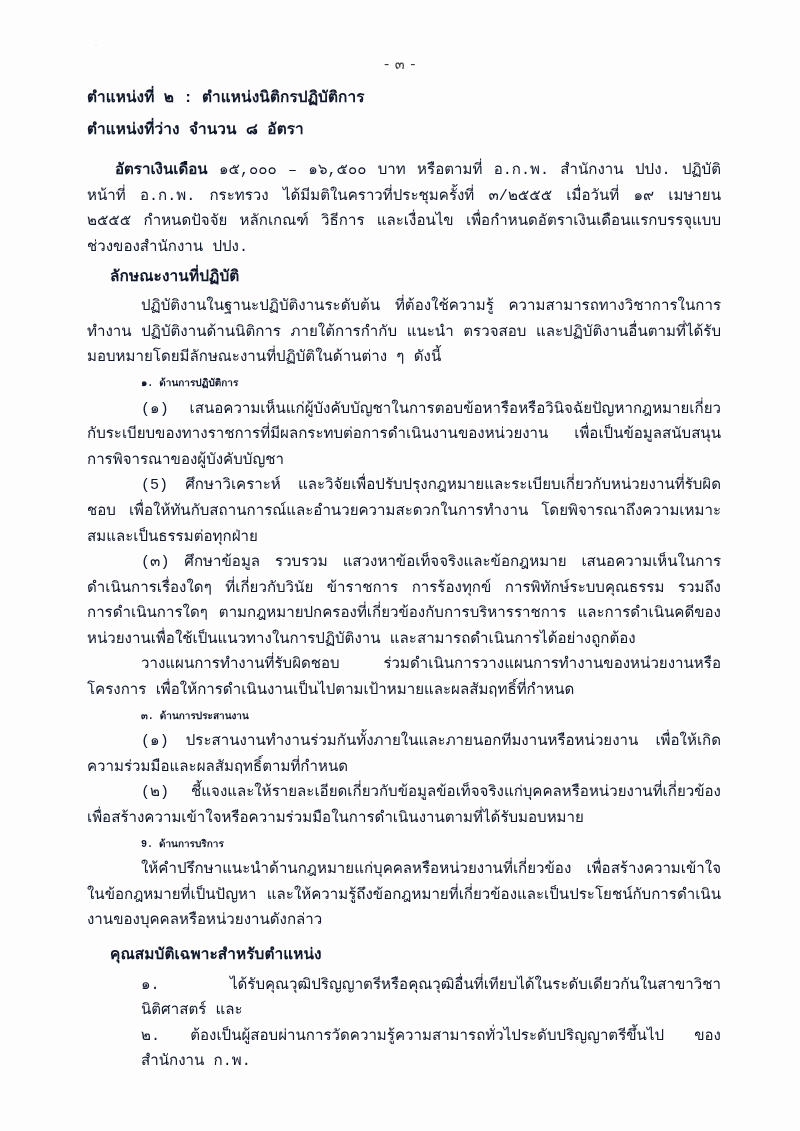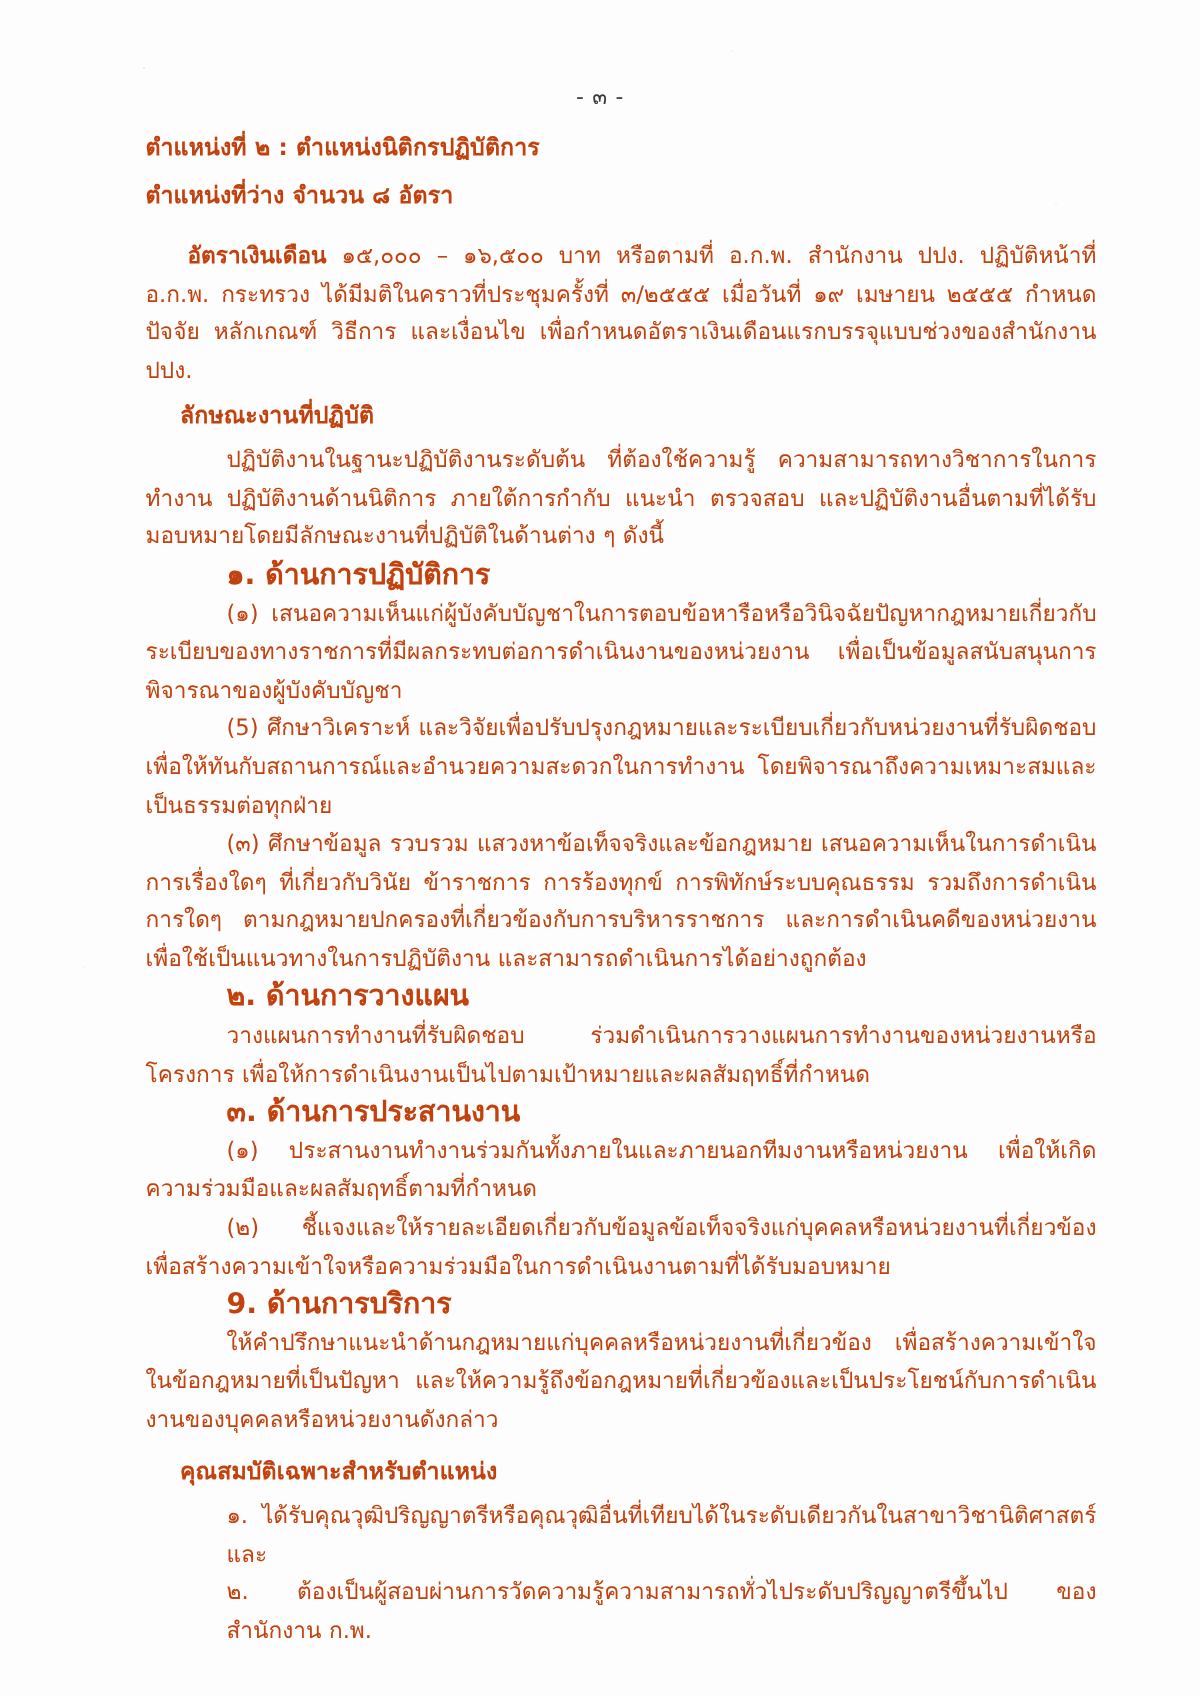--- a/index.html
+++ b/index.html
@@ -41,25 +41,26 @@
     left: 0;
     width: 800px;
     text-align: center;
     font-size: 14.5px;
     color: #3a3a3a;
     letter-spacing: 0.5px;
   }
   .doc-body {
     position: absolute;
     top: 86px;
-    left: 97px;
+    left: 87px;
     width: 634px;
-    color: #c2410c;
+    color: #0f172a;
     font-size: 15.1px;
     line-height: 25.6px;
+    font-family: Liberation Mono, monospace;
   }
   .h-bold {
     font-weight: bold;
     font-size: 15.4px;
     margin: 0 0 6px 0;
     letter-spacing: 0.1px;
   }
   .h-bold.tight { margin-bottom: 4px; margin-left: 23px; }
   .spacer-sm { height: 9px; }
   .spacer-xs { height: 4px; }
@@ -74,21 +75,21 @@
   .indent {
     text-indent: 54px;
   }
   .indent-sub {
     text-indent: 54px;
   }
   .sect-head {
     font-weight: bold;
     margin: 0;
     padding-left: 54px;
-    font-size: 19px;
+    font-size: 10px;
   }
   .qual-item {
     margin: 0;
     padding-left: 54px;
   }
   
   .doc-body { text-rendering: optimizeLegibility; }
 </style>
 </head>
 <body>
@@ -112,21 +113,20 @@
 
     <div class="h-bold tight">ลักษณะงานที่ปฏิบัติ</div>
 
     <p class="para indent">ปฏิบัติงานในฐานะปฏิบัติงานระดับต้น ที่ต้องใช้ความรู้ ความสามารถทางวิชาการในการทำงาน ปฏิบัติงานด้านนิติการ ภายใต้การกำกับ แนะนำ ตรวจสอบ และปฏิบัติงานอื่นตามที่ได้รับมอบหมายโดยมีลักษณะงานที่ปฏิบัติในด้านต่าง ๆ ดังนี้</p>
 
     <div class="sect-head">๑. ด้านการปฏิบัติการ</div>
     <p class="para indent-sub">(๑) เสนอความเห็นแก่ผู้บังคับบัญชาในการตอบข้อหารือหรือวินิจฉัยปัญหากฎหมายเกี่ยวกับระเบียบของทางราชการที่มีผลกระทบต่อการดำเนินงานของหน่วยงาน เพื่อเป็นข้อมูลสนับสนุนการพิจารณาของผู้บังคับบัญชา</p>
     <p class="para indent-sub">(5) ศึกษาวิเคราะห์ และวิจัยเพื่อปรับปรุงกฎหมายและระเบียบเกี่ยวกับหน่วยงานที่รับผิดชอบ เพื่อให้ทันกับสถานการณ์และอำนวยความสะดวกในการทำงาน โดยพิจารณาถึงความเหมาะสมและเป็นธรรมต่อทุกฝ่าย</p>
     <p class="para indent-sub">(๓) ศึกษาข้อมูล รวบรวม แสวงหาข้อเท็จจริงและข้อกฎหมาย เสนอความเห็นในการดำเนินการเรื่องใดๆ ที่เกี่ยวกับวินัย ข้าราชการ การร้องทุกข์ การพิทักษ์ระบบคุณธรรม รวมถึงการดำเนินการใดๆ ตามกฎหมายปกครองที่เกี่ยวข้องกับการบริหารราชการ และการดำเนินคดีของหน่วยงานเพื่อใช้เป็นแนวทางในการปฏิบัติงาน และสามารถดำเนินการได้อย่างถูกต้อง</p>
 
-    <div class="sect-head">๒. ด้านการวางแผน</div>
     <p class="para indent-sub">วางแผนการทำงานที่รับผิดชอบ ร่วมดำเนินการวางแผนการทำงานของหน่วยงานหรือโครงการ เพื่อให้การดำเนินงานเป็นไปตามเป้าหมายและผลสัมฤทธิ์ที่กำหนด</p>
 
     <div class="sect-head">๓. ด้านการประสานงาน</div>
     <p class="para indent-sub">(๑) ประสานงานทำงานร่วมกันทั้งภายในและภายนอกทีมงานหรือหน่วยงาน เพื่อให้เกิดความร่วมมือและผลสัมฤทธิ์ตามที่กำหนด</p>
     <p class="para indent-sub">(๒) ชี้แจงและให้รายละเอียดเกี่ยวกับข้อมูลข้อเท็จจริงแก่บุคคลหรือหน่วยงานที่เกี่ยวข้อง เพื่อสร้างความเข้าใจหรือความร่วมมือในการดำเนินงานตามที่ได้รับมอบหมาย</p>
 
     <div class="sect-head">9. ด้านการบริการ</div>
     <p class="para indent-sub">ให้คำปรึกษาแนะนำด้านกฎหมายแก่บุคคลหรือหน่วยงานที่เกี่ยวข้อง เพื่อสร้างความเข้าใจในข้อกฎหมายที่เป็นปัญหา และให้ความรู้ถึงข้อกฎหมายที่เกี่ยวข้องและเป็นประโยชน์กับการดำเนินงานของบุคคลหรือหน่วยงานดังกล่าว</p>
 
     <div class="spacer-sm"></div>

